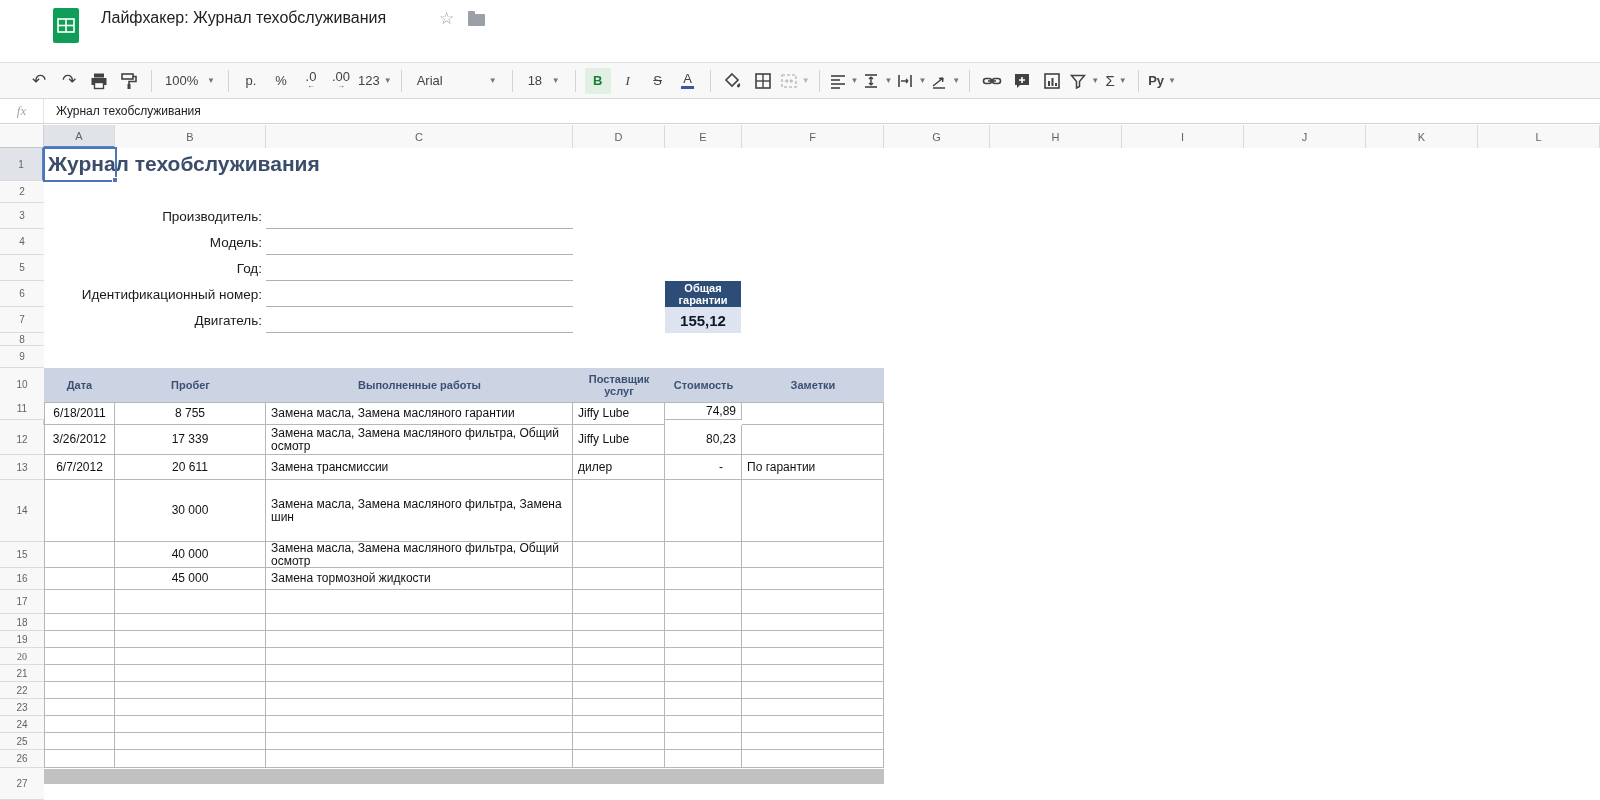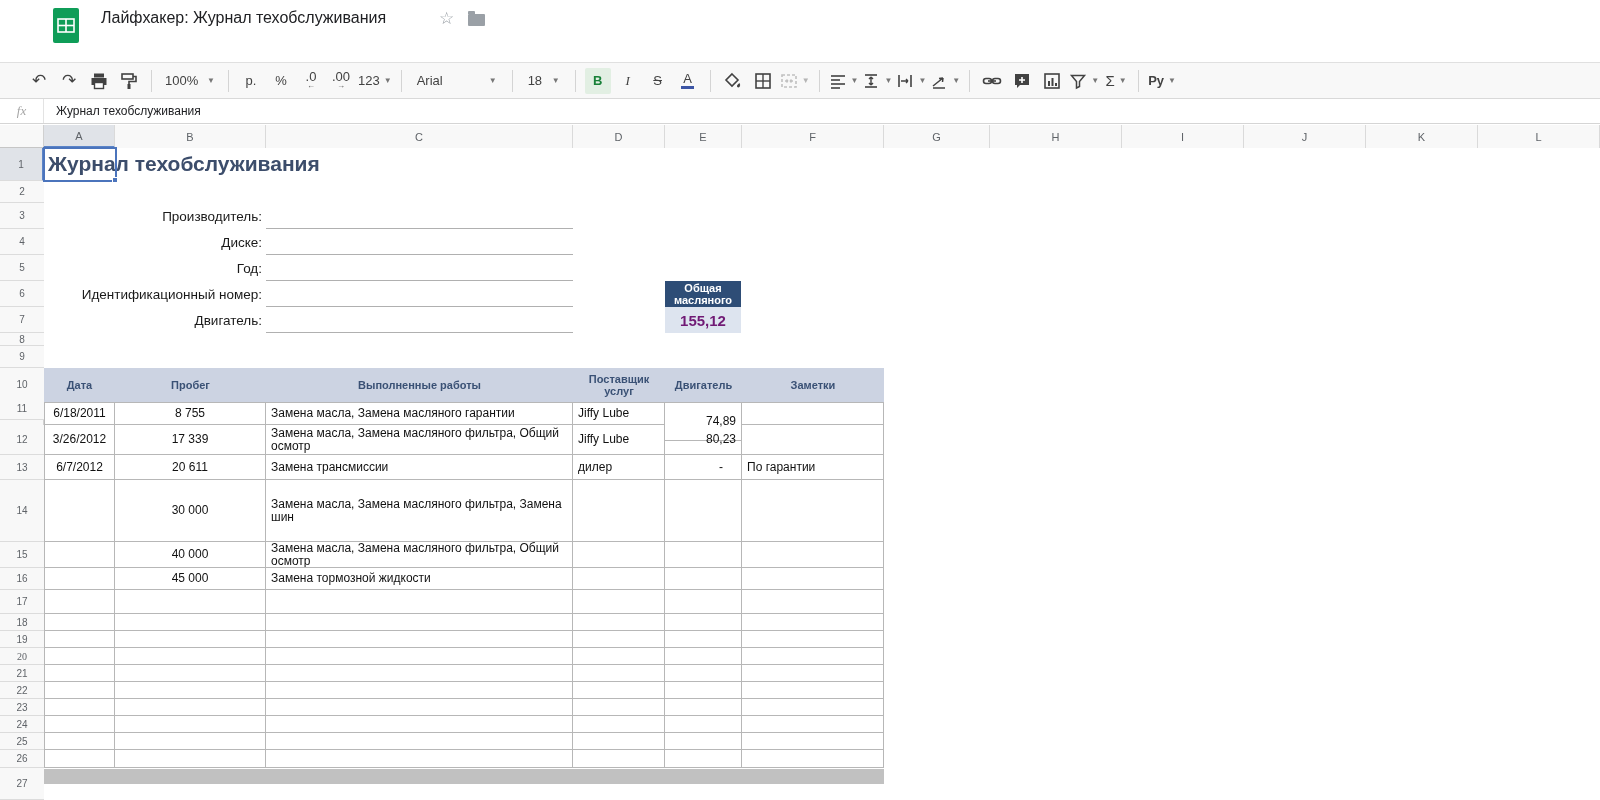--- a/index.html
+++ b/index.html
@@ -68,21 +68,21 @@
              border:2px solid #4b74bc; }
   .fill-handle { position:absolute; left:112px; top:177px; width:6px; height:6px;
                  background:#4b74bc; border:1px solid #fff; }
   .form-label { position:absolute; left:44px; width:218px; font-size:13.5px; color:#1a1a1a;
                 display:flex; align-items:center; justify-content:flex-end; }
   .form-line { position:absolute; left:266px; width:307px; height:0; border-bottom:1px solid #b0b0b0; }
   .total-head { position:absolute; left:665px; top:281px; width:76px; height:26px; background:#2e4d76;
                 color:#fff; font-weight:bold; font-size:11px; line-height:12px; text-align:center;
                 display:flex; align-items:center; justify-content:center; }
   .total-val  { position:absolute; left:665px; top:307px; width:76px; height:26px; background:#dde4ef;
-                color:#701a75; font-weight:bold; font-size:15px; display:flex; align-items:center; justify-content:center; }
+                color:#0f172a; font-weight:bold; font-size:15px; display:flex; align-items:center; justify-content:center; }
   .th-cell { position:absolute; top:368px; height:34px; background:#ccd3e2; color:#3a5175;
              font-weight:bold; font-size:11px; line-height:12px; display:flex; align-items:center;
              justify-content:center; text-align:center; padding:0 4px; }
   .cell { position:absolute; font-size:12px; color:#111; line-height:13px; display:flex; align-items:center;
           padding:0 5px; border-right:1px solid #b7b7b7; border-bottom:1px solid #b7b7b7; overflow:hidden; }
   .cell.first-col { border-left:1px solid #b7b7b7; }
   .cell.first-row { border-top:1px solid #b7b7b7; }
   .c-center { justify-content:center; text-align:center; }
   .c-left { justify-content:flex-start; }
   .c-right { justify-content:flex-end; text-align:right; }
@@ -313,43 +313,43 @@
     <div class="row-head" style="top: 768px; height: 32px;">27</div>
   </div>
 
 <div id="sheet">
   <div class="sheet-title">Журнал техобслуживания</div>
   <div class="sel-box"></div>
   <div class="fill-handle"></div>
   <div id="formrows">
       <div class="form-label" style="top: 203px; height: 26px;">Производитель:</div>
       <div class="form-line" style="top: 228px;"></div>
-      <div class="form-label" style="top: 229px; height: 26px;">Диске:</div>
+      <div class="form-label" style="top: 229px; height: 26px;">Модель:</div>
       <div class="form-line" style="top: 254px;"></div>
       <div class="form-label" style="top: 255px; height: 26px;">Год:</div>
       <div class="form-line" style="top: 280px;"></div>
       <div class="form-label" style="top: 281px; height: 26px;">Идентификационный номер:</div>
       <div class="form-line" style="top: 306px;"></div>
       <div class="form-label" style="top: 307px; height: 26px;">Двигатель:</div>
       <div class="form-line" style="top: 332px;"></div>
     </div>
-  <div class="total-head">Общая масляного</div>
+  <div class="total-head">Общая гарантии</div>
   <div class="total-val">155,12</div>
   <div id="tablearea">
       <div class="th-cell" style="left: 44px; width: 71px;">Дата</div>
       <div class="th-cell" style="left: 115px; width: 151px;">Пробег</div>
       <div class="th-cell" style="left: 266px; width: 307px;">Выполненные работы</div>
       <div class="th-cell" style="left: 573px; width: 92px;">Поставщик услуг</div>
-      <div class="th-cell" style="left: 665px; width: 77px;">Двигатель</div>
+      <div class="th-cell" style="left: 665px; width: 77px;">Стоимость</div>
       <div class="th-cell" style="left: 742px; width: 142px;">Заметки</div>
       <div class="cell c-center first-col first-row" style="left: 44px; width: 71px; top: 402px; height: 23px;">6/18/2011</div>
       <div class="cell c-center first-row" style="left: 115px; width: 151px; top: 402px; height: 23px;">8 755</div>
       <div class="cell c-left first-row" style="left: 266px; width: 307px; top: 402px; height: 23px;">Замена масла, Замена масляного гарантии</div>
       <div class="cell c-left first-row" style="left: 573px; width: 92px; top: 402px; height: 23px;">Jiffy Lube</div>
-      <div class="cell c-right first-row" style="left: 665px; width: 77px; top: 402px; height: 39px;">74,89</div>
+      <div class="cell c-right first-row" style="left: 665px; width: 77px; top: 402px; height: 18px;">74,89</div>
       <div class="cell c-left first-row" style="left: 742px; width: 142px; top: 402px; height: 23px;"></div>
       <div class="cell c-center first-col" style="left: 44px; width: 71px; top: 425px; height: 30px;">3/26/2012</div>
       <div class="cell c-center" style="left: 115px; width: 151px; top: 425px; height: 30px;">17 339</div>
       <div class="cell c-left" style="left: 266px; width: 307px; top: 425px; height: 30px;">Замена масла, Замена масляного фильтра, Общий осмотр</div>
       <div class="cell c-left" style="left: 573px; width: 92px; top: 425px; height: 30px;">Jiffy Lube</div>
       <div class="cell c-right" style="left: 665px; width: 77px; top: 425px; height: 30px;">80,23</div>
       <div class="cell c-left" style="left: 742px; width: 142px; top: 425px; height: 30px;"></div>
       <div class="cell c-center first-col" style="left: 44px; width: 71px; top: 455px; height: 25px;">6/7/2012</div>
       <div class="cell c-center" style="left: 115px; width: 151px; top: 455px; height: 25px;">20 611</div>
       <div class="cell c-left" style="left: 266px; width: 307px; top: 455px; height: 25px;">Замена трансмиссии</div>

